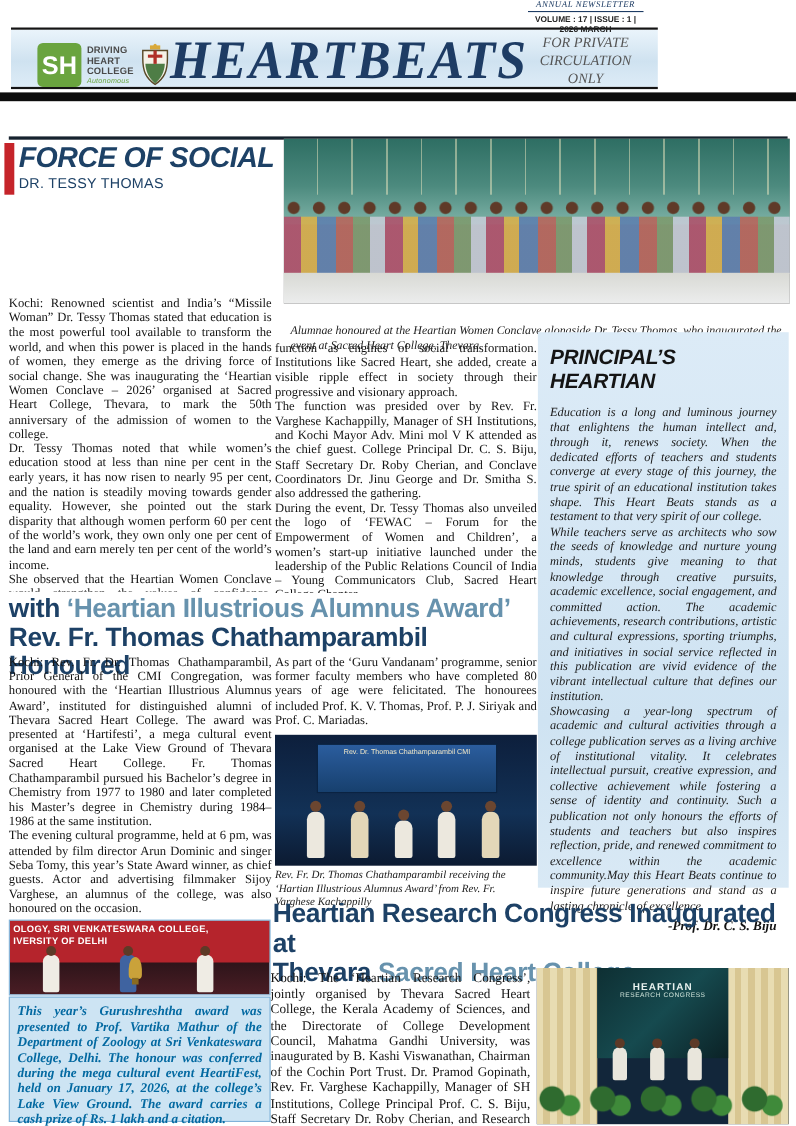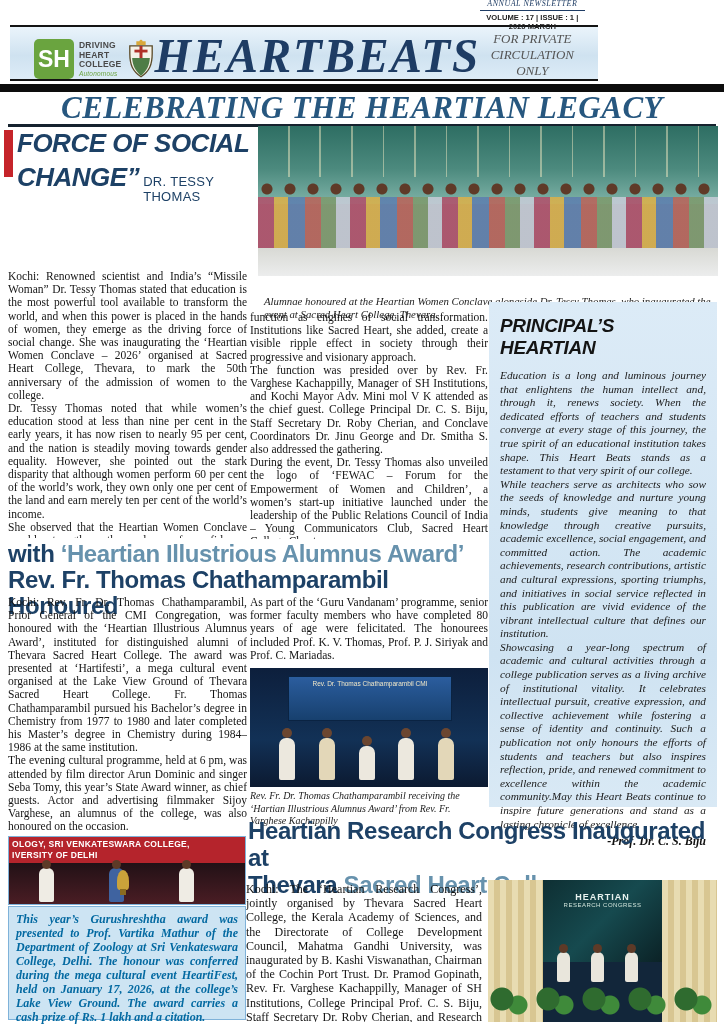--- a/index.html
+++ b/index.html
@@ -107,21 +107,21 @@
   .caption2{position:absolute;left:250px;top:790px;width:238px;font-size:10px;}
 
   
   .a3-head{position:absolute;left:248px;top:817px;width:476px;
     font-family:"Liberation Sans",sans-serif;font-weight:bold;font-size:24px;
     line-height:27px;color:#1d4166;letter-spacing:-.4px;}
   .a3-body{left:246px;top:882px;width:236px;height:140px;font-size:12px;line-height:14.2px;}
 
   .photo3{left:8px;top:836px;width:238px;height:69px;border:1px solid #7fb2d9;
     box-sizing:border-box;background:linear-gradient(180deg,#1c0f14 30%,#4a1d24 100%);}
-  .p3-banner{position:absolute;left:0;top:0;width:100%;height:26px;background:#b5242c;
+  .p3-banner{position:absolute;left:0;top:0;width:100%;height:38px;background:#b5242c;
     font-family:"Liberation Sans",sans-serif;font-weight:bold;color:#fff;font-size:8.5px;
     line-height:1.3;padding:2px 0 0 3px;box-sizing:border-box;letter-spacing:.3px;}
   .fig3{position:absolute;bottom:2px;width:15px;height:34px;background:#efece4;
     border-radius:6px 6px 2px 2px;}
   .fig3::before{content:"";position:absolute;top:-8px;left:3px;width:9px;height:9px;
     border-radius:50%;background:#5d3a27;}
   .fig3.sari{background:#3f63a0;}
   .trophy{position:absolute;left:108px;bottom:14px;width:12px;height:20px;background:#caa23a;
     border-radius:50% 50% 25% 25% / 55% 55% 20% 20%;}
   .trophy::after{content:"";position:absolute;left:3px;bottom:-5px;width:6px;height:6px;
@@ -180,28 +180,26 @@
     <div class="mast-title">HEARTBEATS</div>
     <div class="mast-right">
       <div class="hname">HEARTIAN</div>
       <div class="hsub">ANNUAL NEWSLETTER</div>
       <div class="vol">VOLUME : 17 | ISSUE : 1 | 2026 MARCH</div>
       <div class="circ">FOR PRIVATE CIRCULATION ONLY</div>
     </div>
   </div>
 
   <div class="black-bar"></div>
-  <div class="legacy">CELEBRATING THE HEARTIAN LEGACY</div>
   <div class="legacy-rule"></div>
 
   <div class="red-accent"></div>
   <div class="lead-head">
     <div class="mid">FORCE OF SOCIAL</div>
     <div class="lastrow">
-      <span class="mid">CHANGE”</span>
       <span class="attr">DR. TESSY THOMAS</span>
     </div>
   </div>
 
   <div class="photo photo1">
     <div class="p1-top"></div>
     <div class="p1-lights"></div>
     <div class="p1-heads"></div>
     <div class="p1-bodies"></div>
     <div class="p1-floor"></div>

